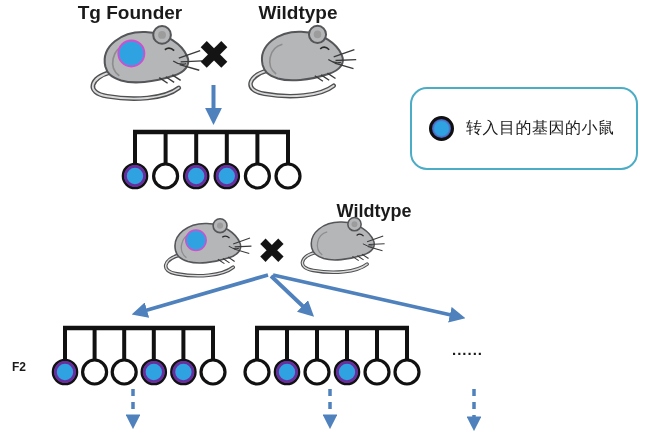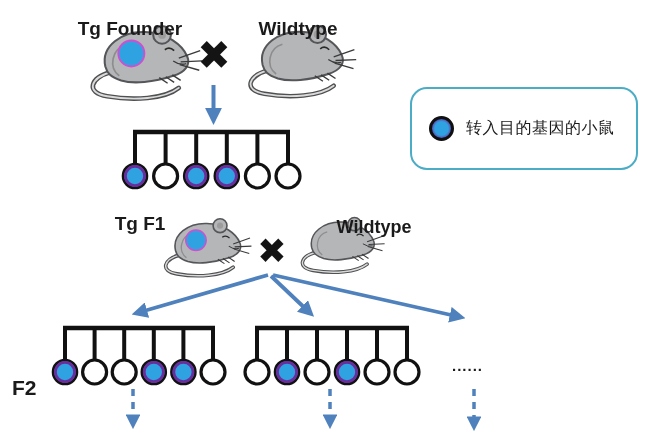--- a/index.html
+++ b/index.html
@@ -11,26 +11,26 @@
     --legend-border:#4bacc6;
     --mouse-body:#b5b6b8;
     --mouse-outline:#555659;
     --spot-ring:#cf4fcf;
   }
   html,body{margin:0;padding:0;background:#ffffff;}
   .canvas{
     position:relative;width:652px;height:443px;background:#ffffff;
     font-family:"Liberation Sans","DejaVu Sans",sans-serif;overflow:hidden;
   }
-  .lbl{position:absolute;font-weight:bold;color:#1a1a1a;white-space:nowrap;margin-top:16px;}
+  .lbl{position:absolute;font-weight:bold;color:#1a1a1a;white-space:nowrap;}
   #lbl-founder{left:64px;top:2px;width:132px;text-align:center;font-size:19px;}
   #lbl-wt-top{left:243px;top:2px;width:110px;text-align:center;font-size:19px;}
   #lbl-tgf1{left:108px;top:197px;width:64px;text-align:center;font-size:19px;}
   #lbl-wt-mid{left:328px;top:201px;width:92px;text-align:center;font-size:18px;}
-  #lbl-f2{left:12px;top:360px;width:36px;font-size:21px;}
+  #lbl-f2{left:12px;top:360px;width:36px;font-size:12px;}
   #lbl-ellipsis{left:452px;top:341px;width:50px;font-size:15px;letter-spacing:1px;}
   .cross{position:absolute;color:#141414;font-weight:bold;text-align:center;line-height:1;}
   #cross-top{left:192px;top:35px;width:44px;font-size:40px;}
   #cross-mid{left:252px;top:233px;width:40px;font-size:35px;}
 
   #diagram-svg{position:absolute;left:0;top:0;width:652px;height:443px;}
 
   
   .m-body{fill:var(--mouse-body);stroke:var(--mouse-outline);stroke-width:2.2;}
   .m-tail-outer{fill:none;stroke:#4f5052;stroke-width:5;stroke-linecap:round;}
@@ -173,21 +173,20 @@
       <g transform="translate(295,213) scale(0.70)">
         <use href="#mouse-shape"></use>
       </g>
     </g>
   </svg>
 
   <div class="lbl" id="lbl-founder">Tg Founder</div>
   <div class="lbl" id="lbl-wt-top">Wildtype</div>
   <div class="cross" id="cross-top">✖</div>
 
-  <div class="lbl" id="lbl-tgf1">Tg F1</div>
   <div class="lbl" id="lbl-wt-mid">Wildtype</div>
   <div class="cross" id="cross-mid">✖</div>
 
   <div class="lbl" id="lbl-f2">F2</div>
   <div class="lbl" id="lbl-ellipsis">......</div>
 
   <div class="legend">
     <div class="legend-item">
       <span class="legend-circle tg"></span>
       <span class="legend-label">转入目的基因的小鼠</span>

